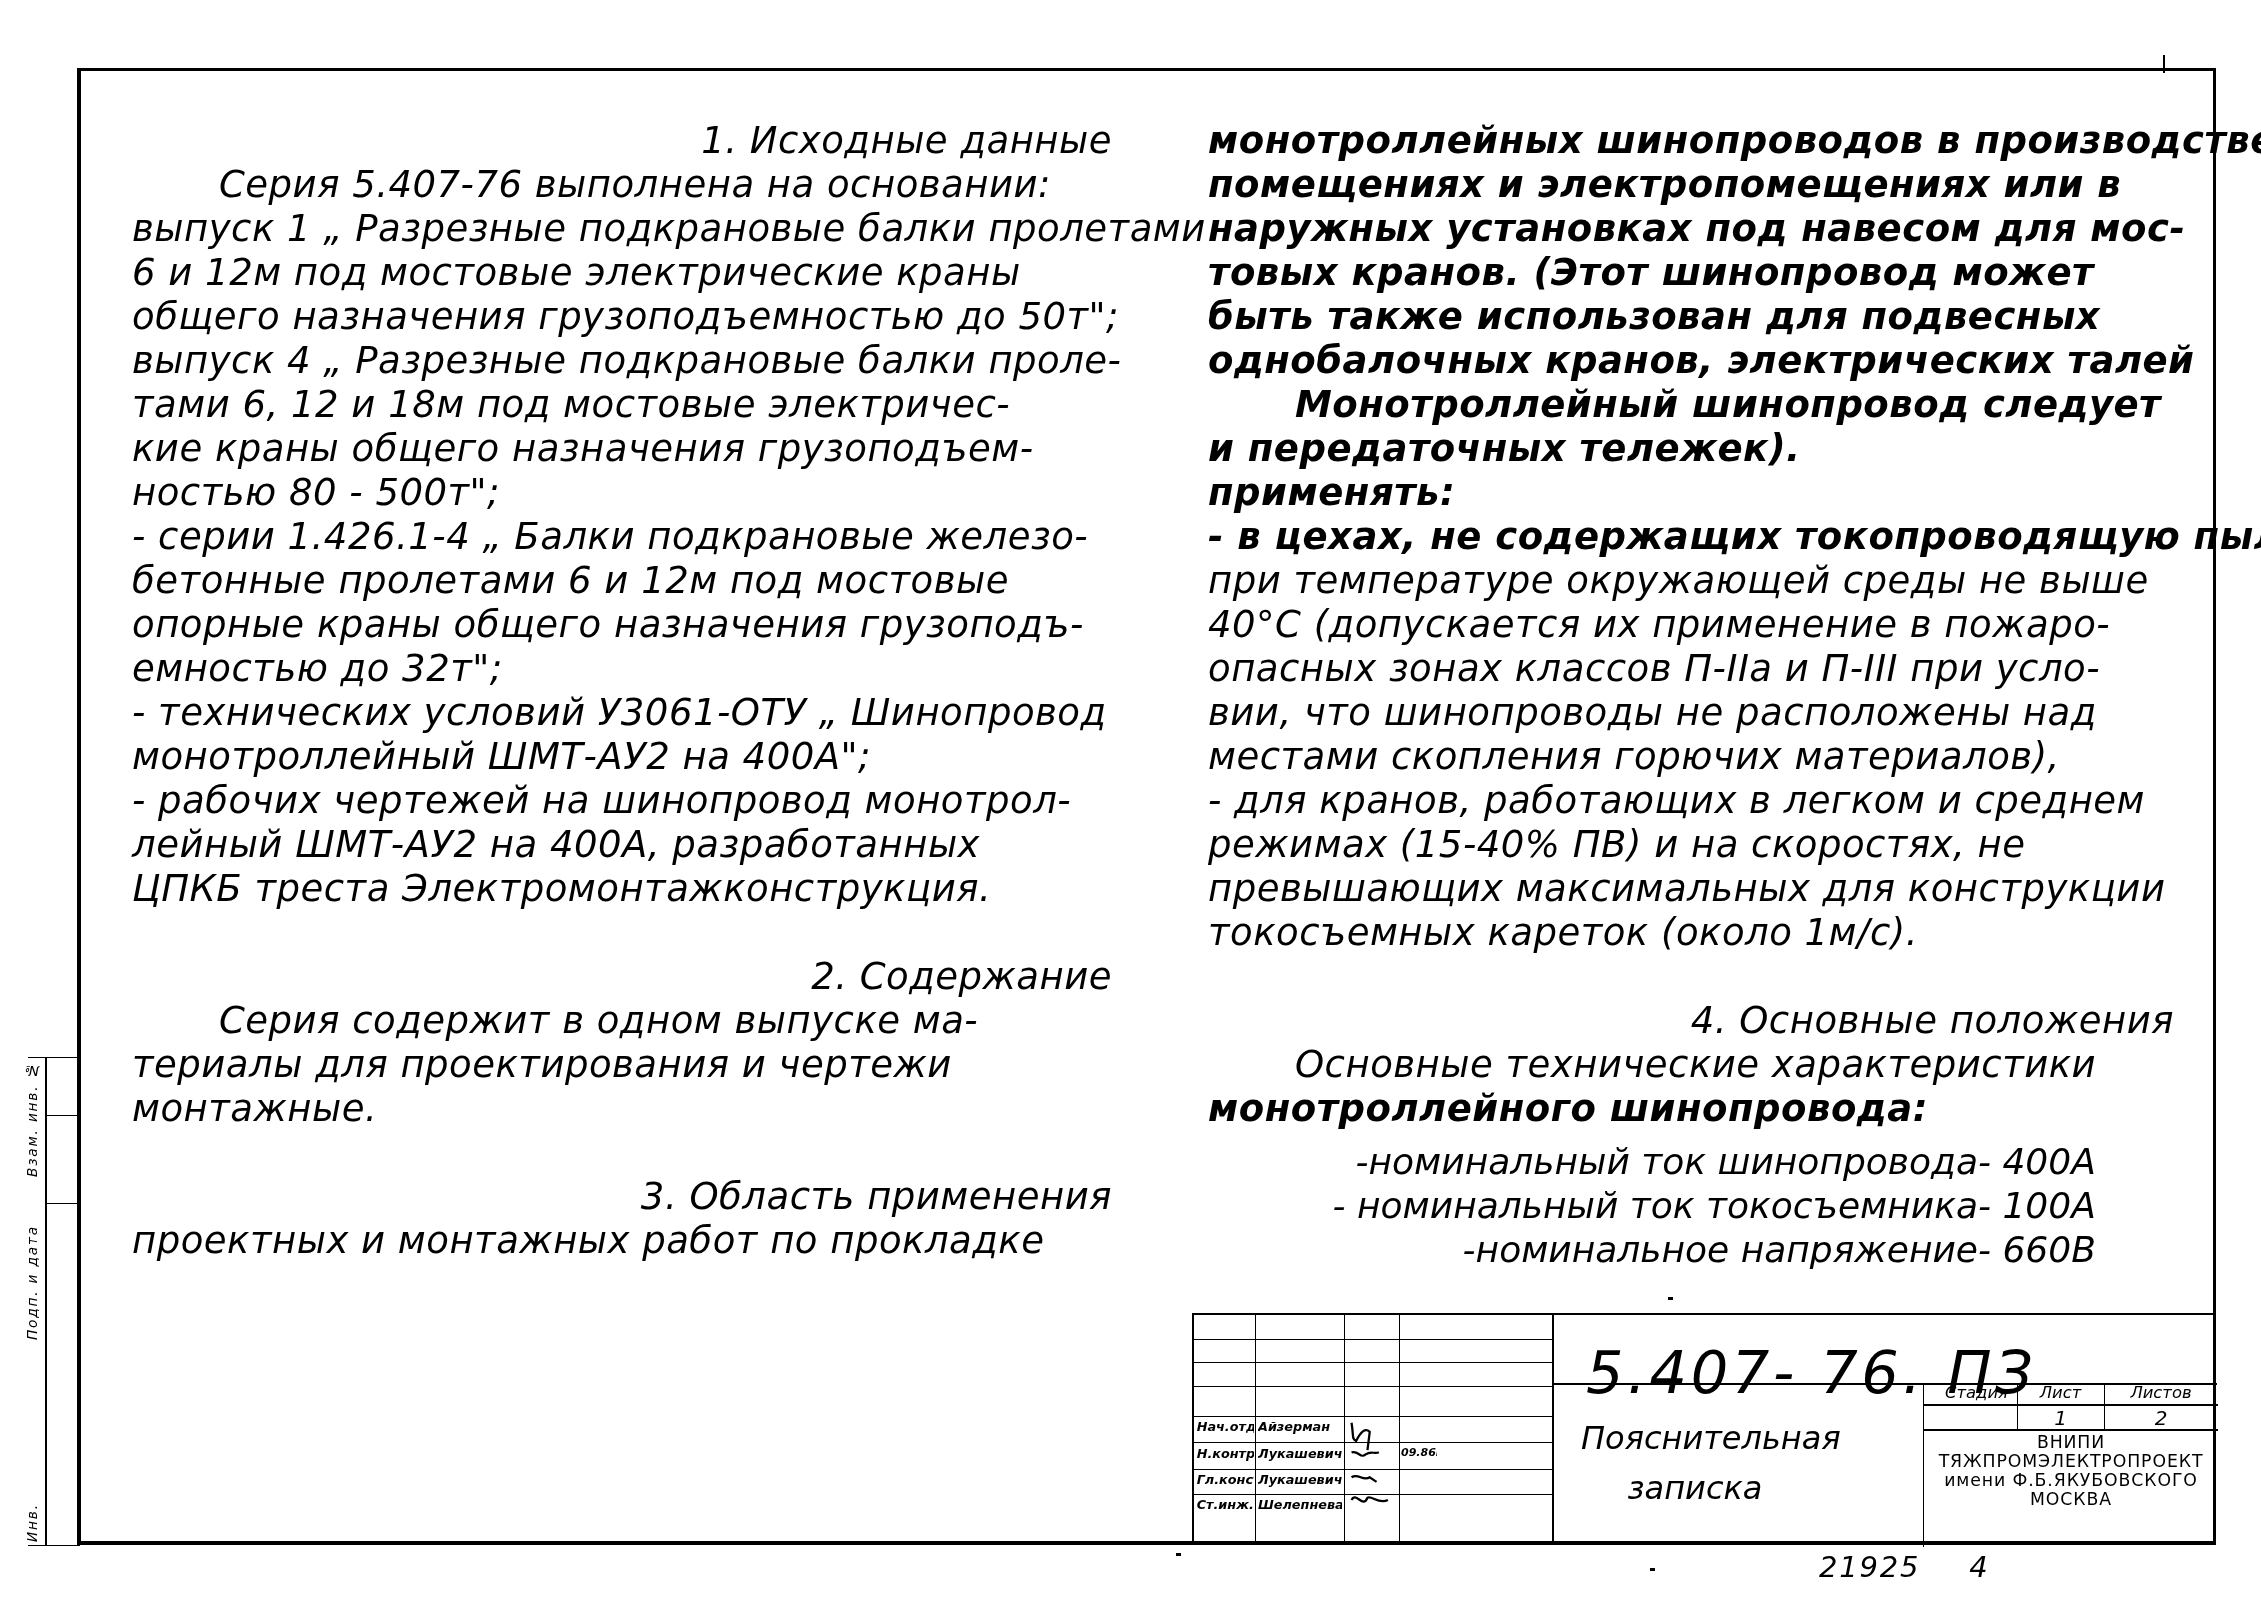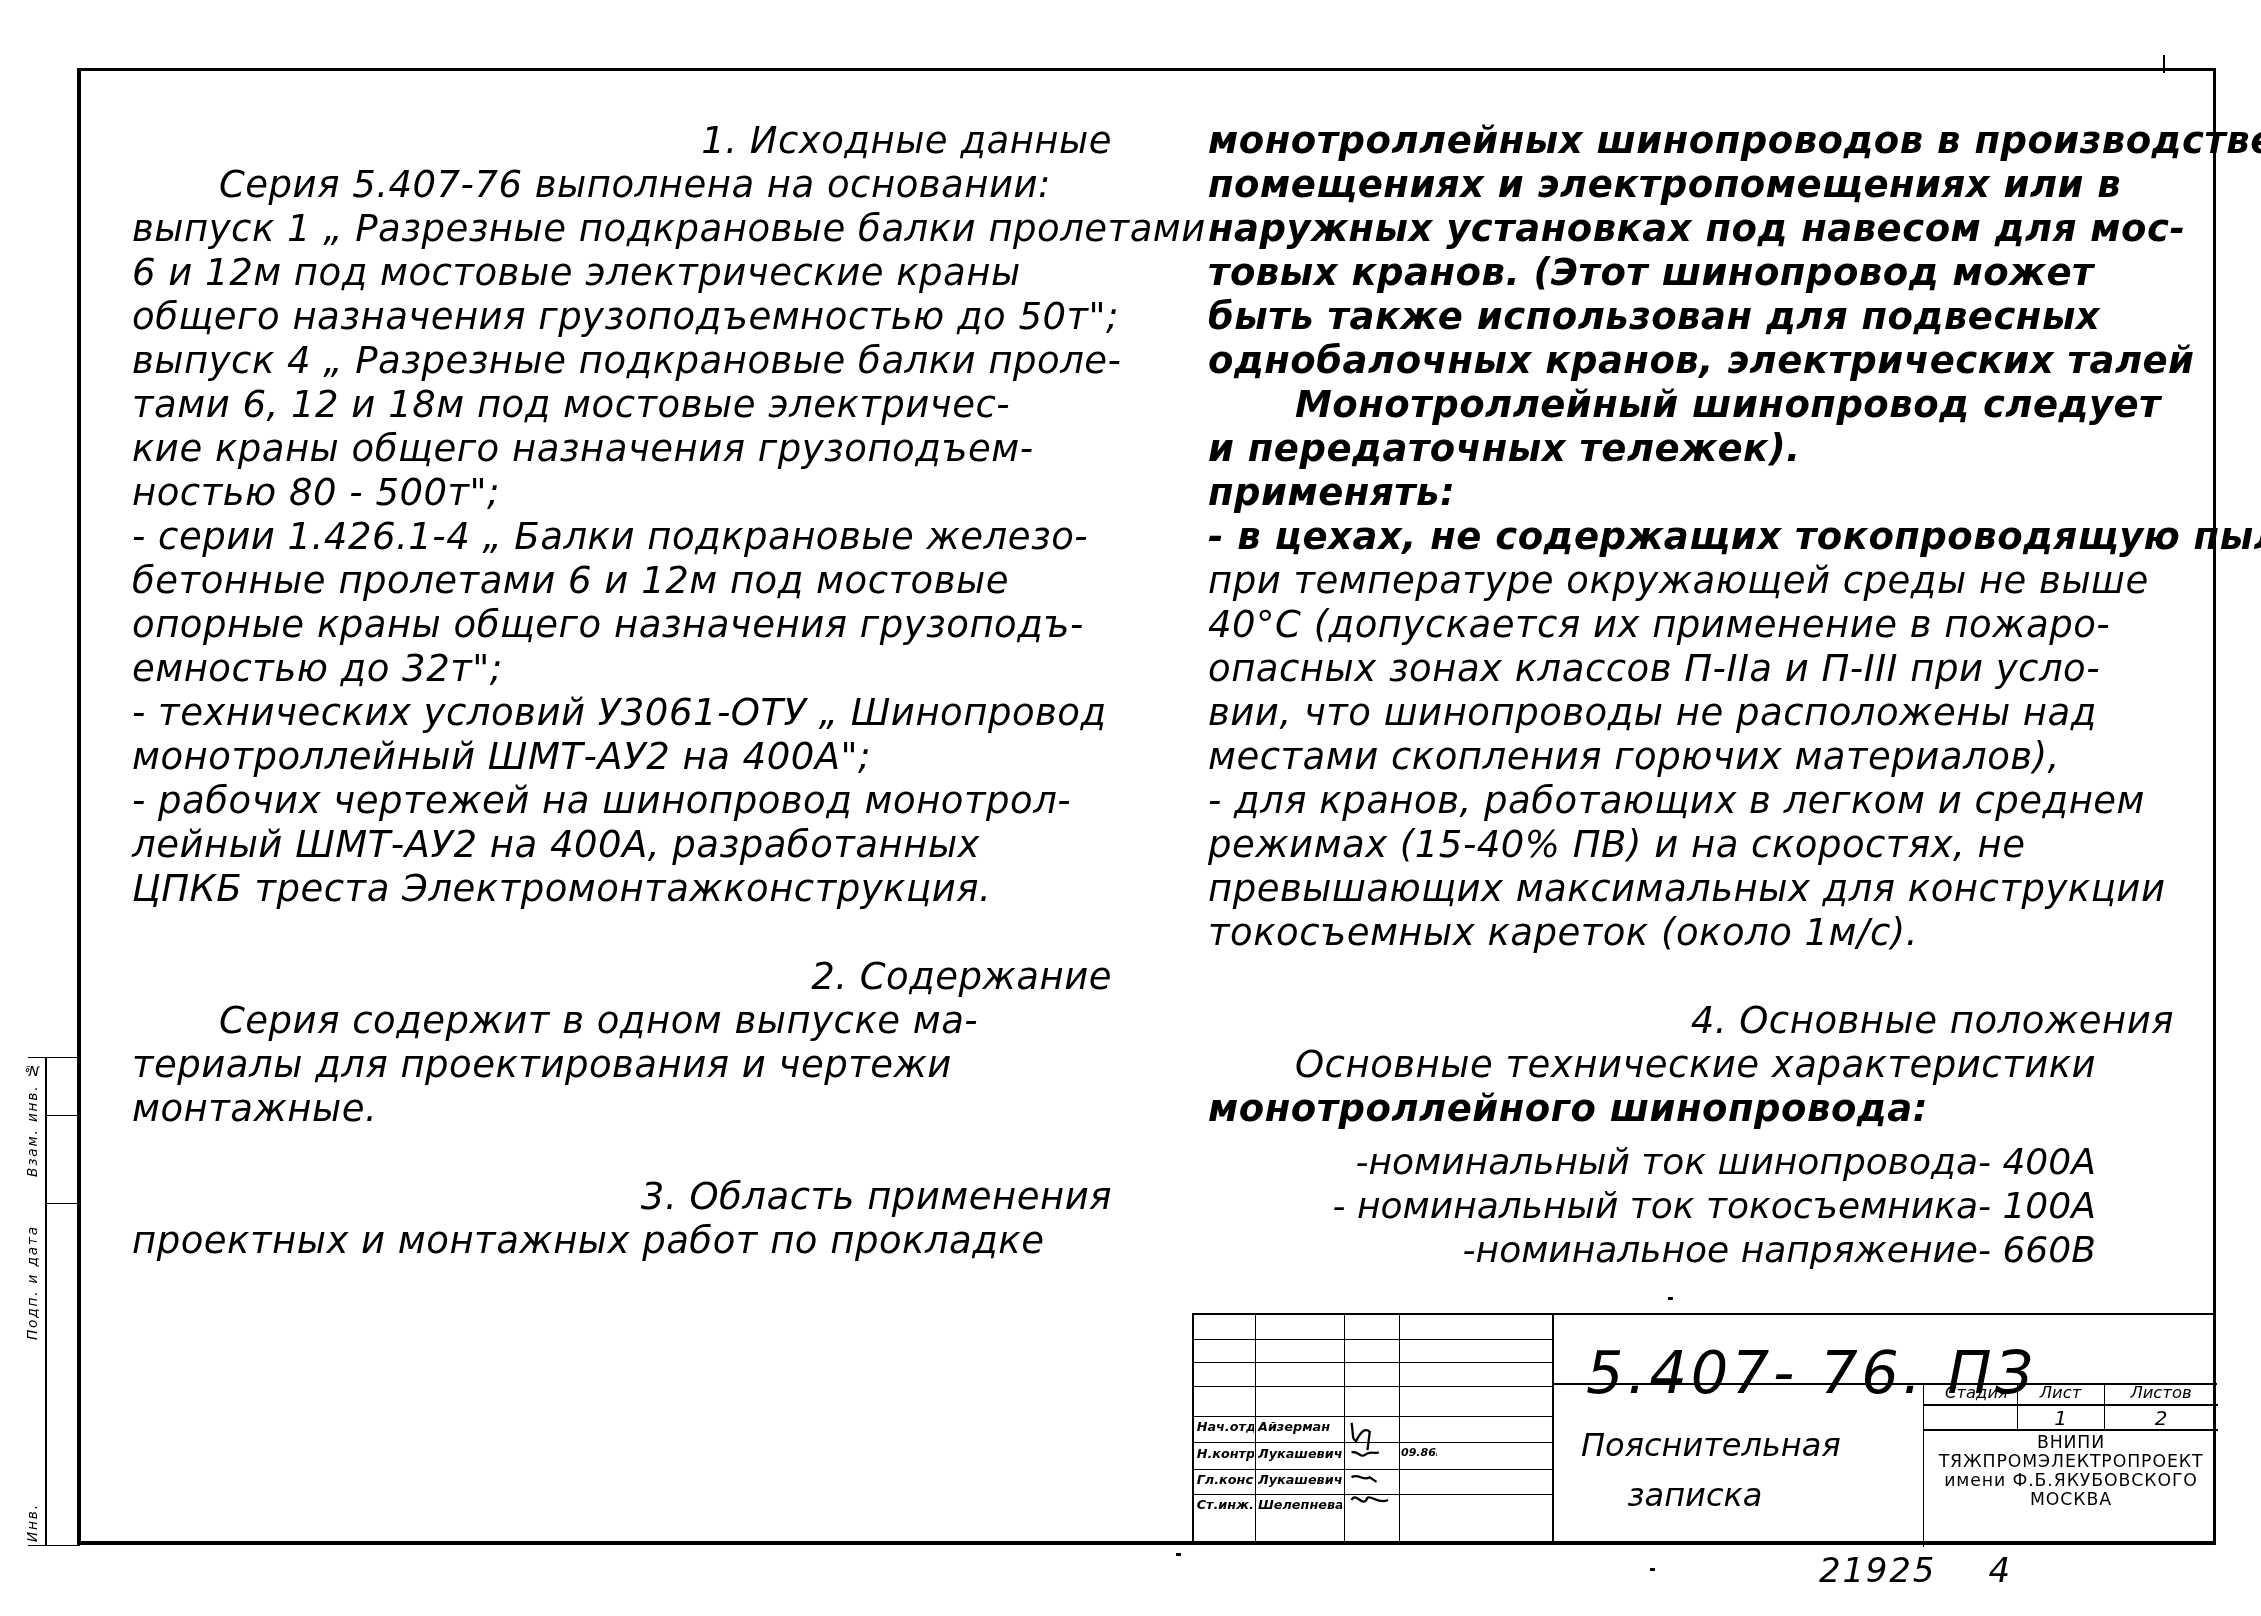--- a/index.html
+++ b/index.html
@@ -44,29 +44,29 @@
     .titleblock {
       position: absolute; left: 1192px; top: 1313px; width: 1023px; height: 232px;
       border-top: 2.7px solid #000; border-left: 2.7px solid #000; box-sizing: border-box;
     }
     .tb-grid { position: absolute; left: 0; top: 0; width: 360px; height: 100%; }
     .tb-row { position: absolute; left: 0; width: 360px; border-top: 1.4px solid #000; }
     .tb-vline { position: absolute; top: 0; height: 100%; border-left: 1.8px solid #000; }
     .tb-cell { position: absolute; font-size: 12.8px; font-style: italic; font-weight: bold; white-space: nowrap; overflow: hidden; }
     .tb-code { position: absolute; left: 392px; top: 23px; font-size: 59px; font-style: italic; letter-spacing: 3.6px; white-space: nowrap; }
     .tb-midline { position: absolute; left: 360px; top: 68px; width: 663px; border-top: 2.3px solid #000; }
-    .tb-doc-title { position: absolute; left: 387px; top: 105px; font-size: 32px; font-style: italic; line-height: 50px; text-align: center; width: 228px; }
+    .tb-doc-title { position: absolute; left: 387px; top: 98px; font-size: 32px; font-style: italic; line-height: 50px; text-align: center; width: 228px; }
     .tb-right { position: absolute; left: 729px; top: 68px; width: 294px; height: 164px; border-left: 1.8px solid #000; }
     .tb-right .hdr { position: absolute; top: 0; height: 20.5px; font-size: 16.4px; font-style: italic; text-align: center; line-height: 20.5px; }
     .tb-right .val { position: absolute; top: 24px; height: 23px; font-size: 20px; font-style: italic; text-align: center; line-height: 23px; }
     .tb-right .hline1 { position: absolute; left: 0; top: 20.5px; width: 100%; border-top: 2.3px solid #000; }
     .tb-right .hline2 { position: absolute; left: 0; top: 46px; width: 100%; border-top: 2.7px solid #000; }
     .tb-right .vsep { position: absolute; top: 0; height: 46px; border-left: 1.8px solid #000; }
     .tb-org { position: absolute; left: 0; top: 50px; width: 100%; text-align: center; font-size: 17.3px; line-height: 19px; letter-spacing: 0.9px; }
-    .bottom-num { position: absolute; left: 1819px; top: 1550px; font-size: 34px; font-style: italic; letter-spacing: 1.8px; white-space: nowrap; }
+    .bottom-num { position: absolute; left: 1819px; top: 1550px; font-size: 29px; font-style: italic; letter-spacing: 1.8px; white-space: nowrap; }
     .dot { position: absolute; width: 4.6px; height: 2.7px; background: #000; }
   </style>
 </head>
 <body>
 
 <div class="topmark"></div>
 
 <div class="sheet"></div>
 
 <div class="margin-strip">

